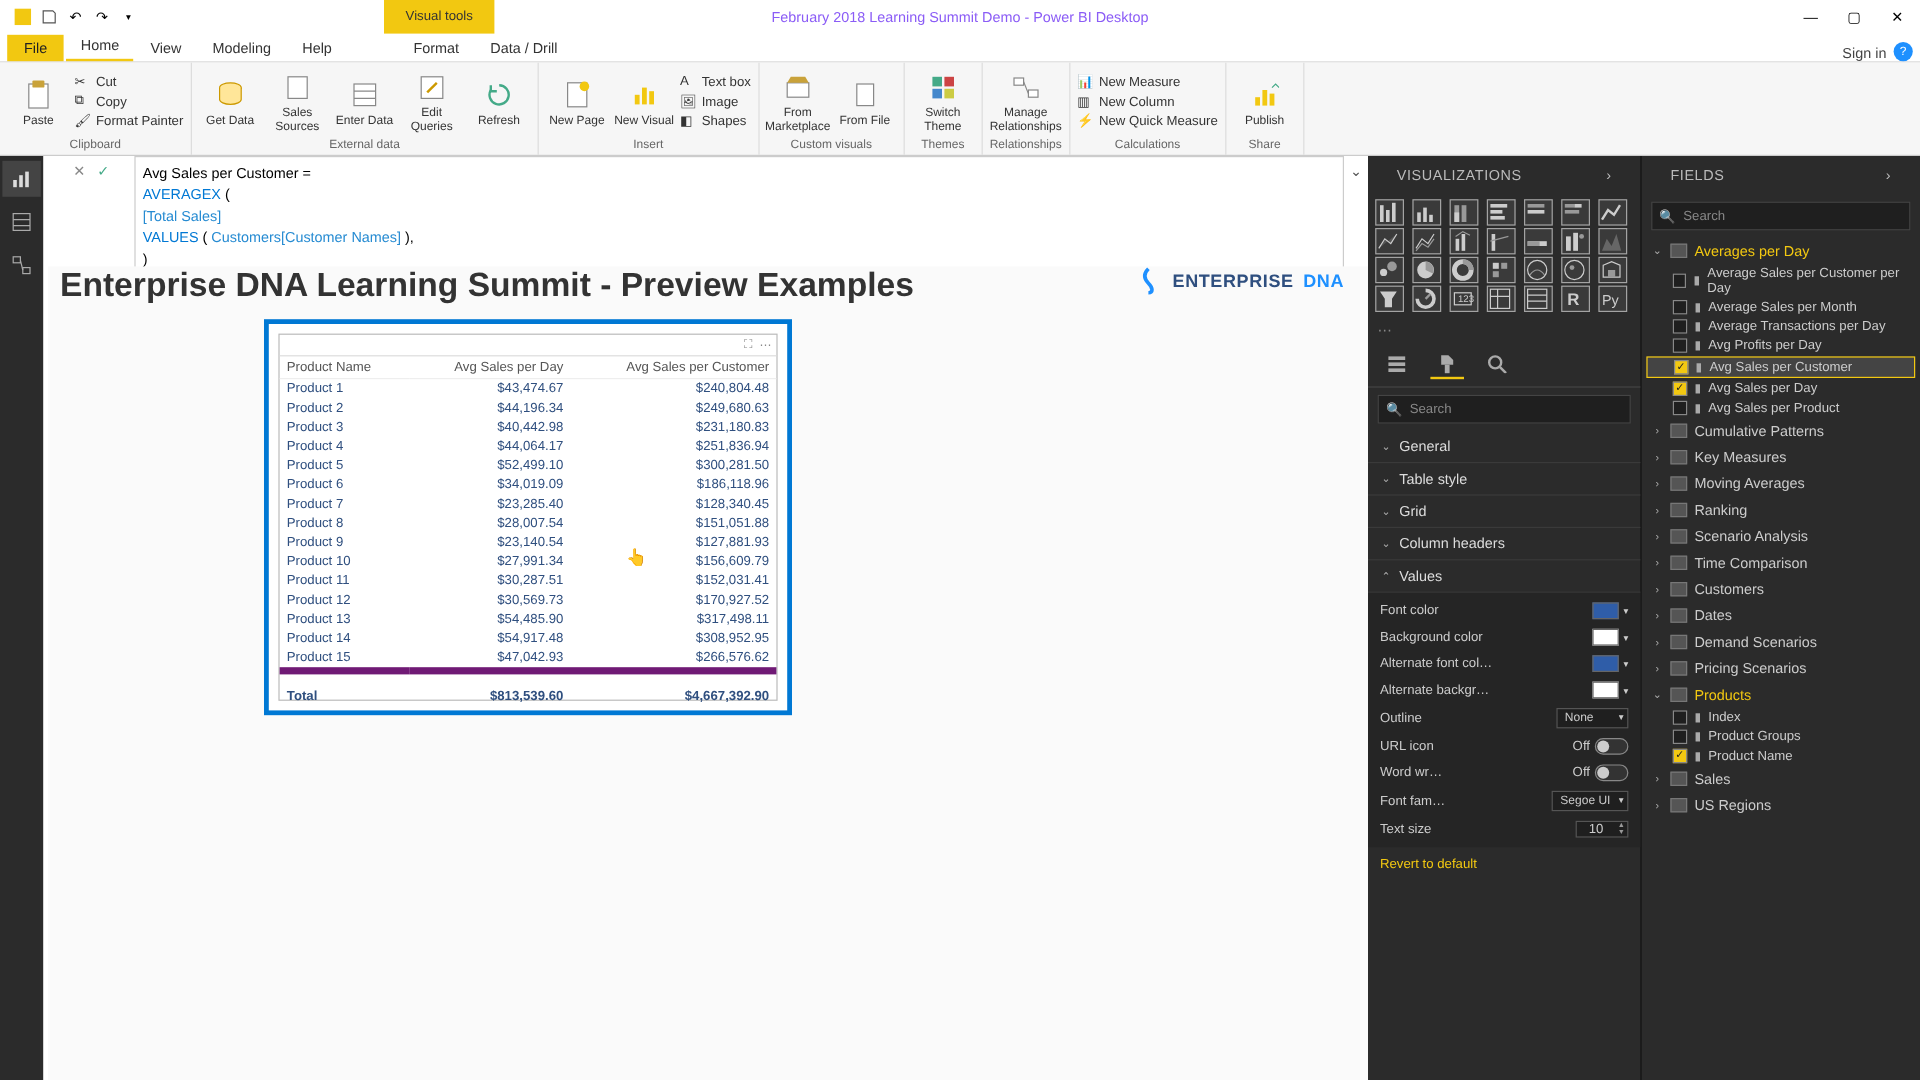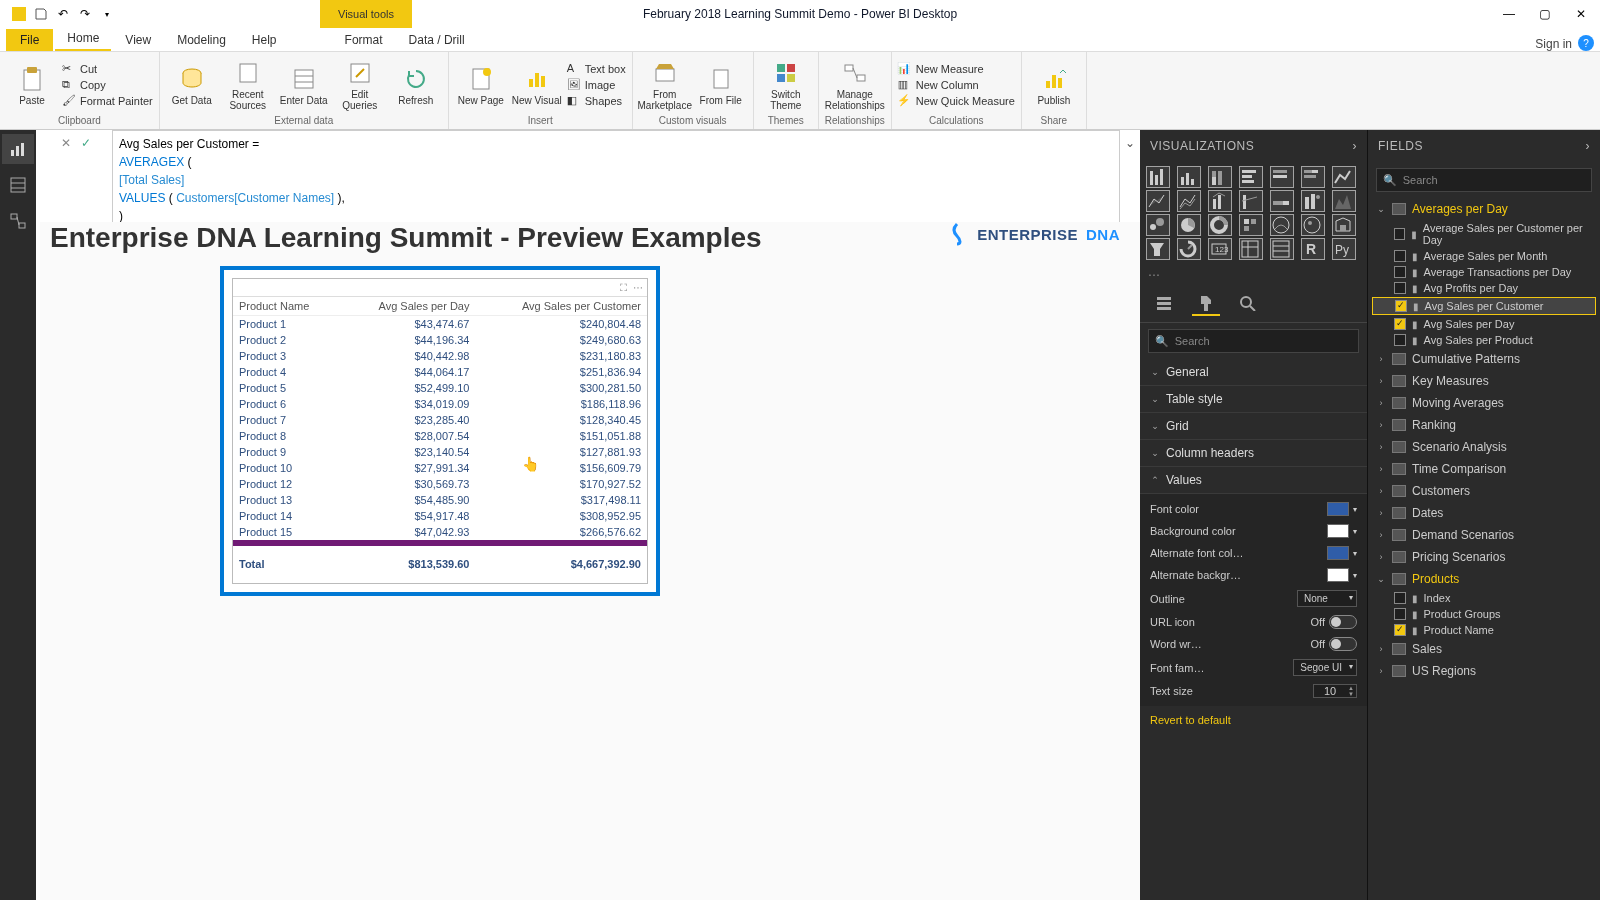--- a/index.html
+++ b/index.html
@@ -3,21 +3,21 @@
 <meta charset="utf-8">
 <style>
 * { margin: 0; padding: 0; box-sizing: border-box; font-family: "Segoe UI", sans-serif; }
 body { background: #fff; width: 1600px; height: 900px; overflow: hidden; font-size: 12px; }
 
 
 .title-bar { height: 28px; background: #fff; display: flex; align-items: center; position: relative; }
 .qat { display: flex; align-items: center; gap: 4px; padding-left: 10px; }
 .qat-item { width: 18px; height: 18px; display: flex; align-items: center; justify-content: center; cursor: pointer; }
 .visual-tools-tab { position: absolute; left: 320px; background: #F2C811; color: #333; font-size: 11px; padding: 20px 18px; }
-.app-title { position: absolute; left: 50%; transform: translateX(-50%); font-size: 12px; color: #0f172a; }
+.app-title { position: absolute; left: 50%; transform: translateX(-50%); font-size: 12px; color: #8b5cf6; }
 .win-controls { position: absolute; right: 8px; display: flex; align-items: center; gap: 14px; }
 .win-btn { width: 22px; height: 22px; display: flex; align-items: center; justify-content: center; cursor: pointer; }
 
 
 .ribbon-tabs { height: 24px; background: #fff; border-bottom: 1px solid #ddd; display: flex; align-items: flex-end; padding-left: 6px; gap: 2px; position:relative;}
 .file-tab { background: #F2C811; color: #222; padding: 4px 14px; font-size: 12px; cursor: pointer; }
 .rtab { padding: 4px 12px; font-size: 12px; color: #333; cursor: pointer; }
 .rtab.active { border-bottom: 2px solid #F2C811; margin-top: 20px; }
 .sign-in { position:absolute; right: 28px; font-size:12px; color:#444; }
 .help-circ { position:absolute; right:6px; width:16px; height:16px; border-radius:50%; background:#1e90ff; color:#fff; font-size:10px; display:flex; align-items:center; justify-content:center;}
@@ -60,21 +60,21 @@
 .tbl td { padding:2px 6px; color:#2f4f7f; }
 .tbl td:first-child { color:#2f4f7f; }
 .tbl td:nth-child(2), .tbl td:nth-child(3) { text-align:right; color:#2f4f7f; }
 .tbl tfoot td { font-weight:700; color:#222; border-top:6px solid #701a75; padding-top:12px;}
 .cursor-ptr { position:absolute; top:186px; left:298px; font-size:14px; color:#333; pointer-events:none;}
 
 
 .panel-right { position:absolute; top:130px; right:0; bottom:0; width:460px; display:flex; background:#2b2b2b; color:#ccc; }
 .panel-viz { width:228px; border-right:1px solid #111; display:flex; flex-direction:column; }
 .panel-fields { width:232px; display:flex; flex-direction:column; }
-.panel-hdr { height:32px; display:flex; align-items:center; justify-content:space-between; padding:0 10px; font-size:12px; letter-spacing:0.5px; color:#bbb; }
+.panel-hdr { height:32px; display:flex; align-items:center; justify-content:space-between; padding:0 24px; font-size:12px; letter-spacing:0.5px; color:#bbb; }
 .viz-gallery { padding:4px 6px; display:grid; grid-template-columns: repeat(7, 1fr); gap:2px; }
 .viz-ic { width:24px; height:22px; background:#3a3a3a; border:1px solid #a3a3a3; cursor:pointer; display:flex; align-items:center; justify-content:flex-start; }
 .viz-tabs { display:flex; gap:14px; padding:6px 10px; border-bottom:1px solid #444; }
 .viz-tab { width:28px; height:24px; cursor:pointer; display:flex; align-items:center; justify-content:center; border-bottom:2px solid transparent; }
 .viz-tab.active { border-bottom:2px solid #F2C811; }
 .search-box { margin:6px 8px; background:#1f1f1f; border:1px solid #444; height:24px; display:flex; align-items:center; padding:0 6px; gap:6px; color:#888; font-size:11px; }
 .prop-section { padding:6px 10px; border-bottom:1px solid #3a3a3a; display:flex; align-items:center; gap:6px; cursor:pointer; font-size:12px; color:#ddd;}
 .prop-body { background:#252525; padding:4px 0; }
 .prop-row { display:flex; align-items:center; justify-content:space-between; padding:4px 10px; font-size:11px; color:#ccc; }
 .prop-row .ctrl { display:flex; align-items:center; gap:4px; }
@@ -182,21 +182,21 @@
             </svg>
           </div>
           <span>Get Data</span>
         </div>
       <div class="rbtn-lg">
           <div class="ic">
             <svg width="24" height="24">
               <rect x="4" y="3" width="16" height="18" fill="#fff" stroke="#888"></rect>
             </svg>
           </div>
-          <span>Recent Sources</span>
+          <span>Sales Sources</span>
         </div>
       <div class="rbtn-lg">
           <div class="ic">
             <svg width="24" height="24">
               <rect x="3" y="3" width="18" height="18" fill="#fff" stroke="#888"></rect>
               <line x1="3" y1="9" x2="21" y2="9" stroke="#888"></line>
               <line x1="3" y1="15" x2="21" y2="15" stroke="#888"></line>
             </svg>
           </div>
           <span>Enter Data</span>
@@ -458,20 +458,25 @@
               <td>Product 9</td>
               <td>$23,140.54</td>
               <td>$127,881.93</td>
             </tr>
             <tr>
               <td>Product 10</td>
               <td>$27,991.34</td>
               <td>$156,609.79</td>
             </tr>
             <tr>
+              <td>Product 11</td>
+              <td>$30,287.51</td>
+              <td>$152,031.41</td>
+            </tr>
+            <tr>
               <td>Product 12</td>
               <td>$30,569.73</td>
               <td>$170,927.52</td>
             </tr>
             <tr>
               <td>Product 13</td>
               <td>$54,485.90</td>
               <td>$317,498.11</td>
             </tr>
             <tr>

